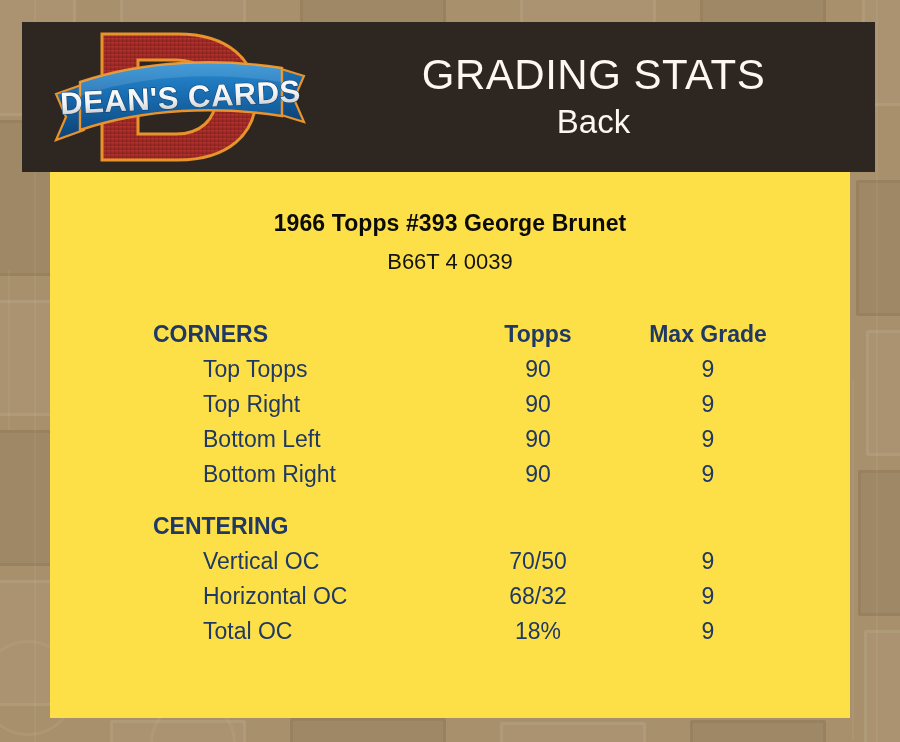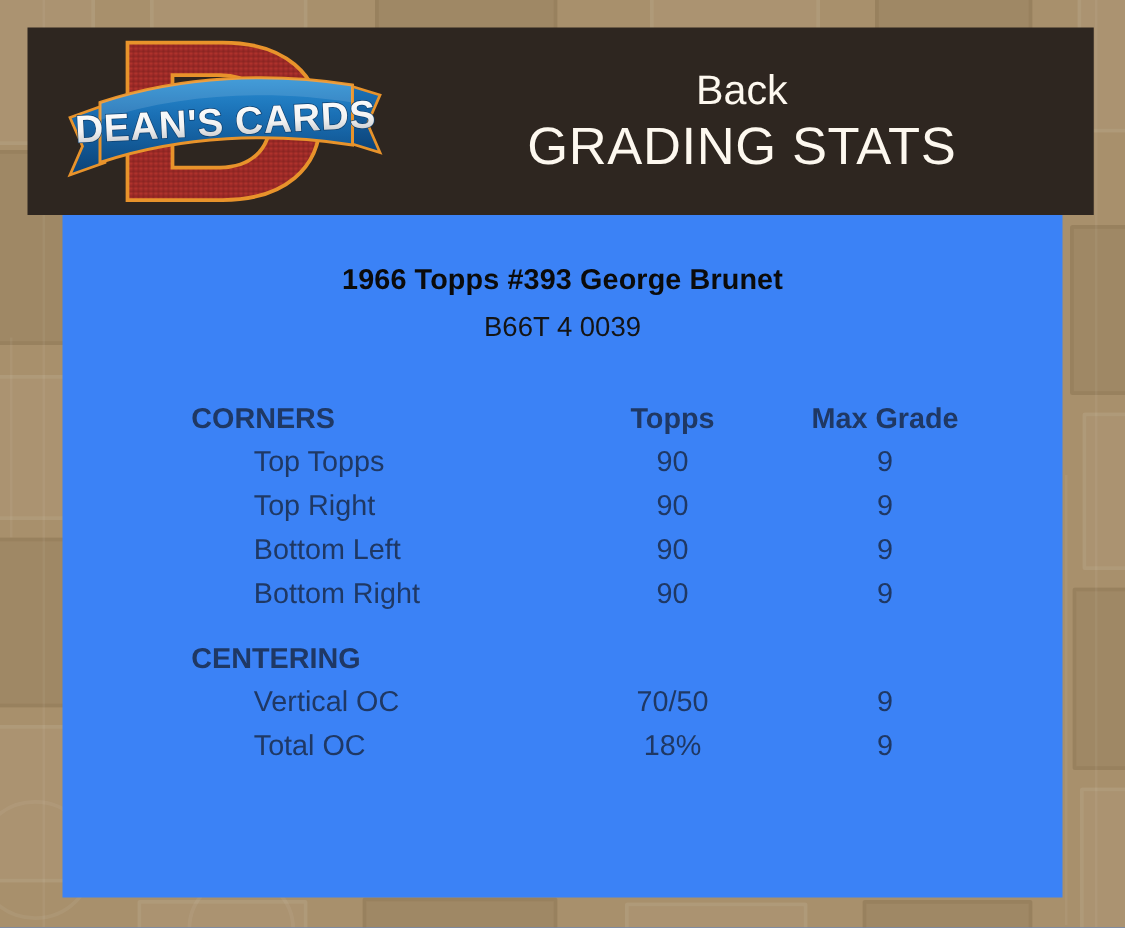--- a/index.html
+++ b/index.html
@@ -92,21 +92,21 @@
     margin-top: 2px;
   }
 
   
   #content-panel {
     position: absolute;
     left: 50px;
     top: 172px;
     width: 800px;
     height: 546px;
-    background: #3b82f6;
+    background: #fde047;
     z-index: 4;
     box-sizing: border-box;
   }
 
   #card-title {
     text-align: center;
     font-size: 23px;
     font-weight: bold;
     color: #0b0b0b;
     margin-top: 38px;
@@ -240,22 +240,22 @@
         <path d="M30 56 C96 34 168 32 232 42 L232 56 C168 46 96 48 30 70 Z" fill="#ffffff" opacity="0.12"></path>
       </g>
 
       <g>
         <text x="131" y="82" text-anchor="middle" font-family="'Liberation Sans', sans-serif" font-size="31" font-weight="bold" fill="url(#wsilver)" stroke="#0d3f6e" stroke-width="1.1" paint-order="stroke" transform="rotate(-3 131 82)" style="letter-spacing:0.5px;">DEAN'S CARDS</text>
       </g>
     </svg>
   </div>
 
   <div id="header-text">
+    <div id="title-main">GRADING STATS</div>
     <div id="title-sub">Back</div>
-    <div id="title-main">GRADING STATS</div>
   </div>
 </div>
 
 <div id="content-panel">
 
   <div id="card-title">1966 Topps #393 George Brunet</div>
   <div id="card-serial">B66T 4 0039</div>
 
   <div id="stats">
     <table class="stats-table">
@@ -297,20 +297,25 @@
           <td class="col-value"></td>
           <td class="col-grade"></td>
         </tr>
 
         <tr class="data-row">
           <td class="col-label">Vertical OC</td>
           <td class="col-value">70/50</td>
           <td class="col-grade">9</td>
         </tr>
         <tr class="data-row">
+          <td class="col-label">Horizontal OC</td>
+          <td class="col-value">68/32</td>
+          <td class="col-grade">9</td>
+        </tr>
+        <tr class="data-row">
           <td class="col-label">Total OC</td>
           <td class="col-value">18%</td>
           <td class="col-grade">9</td>
         </tr>
       </tbody>
     </table>
   </div>
 </div>
 
 </body></html>

